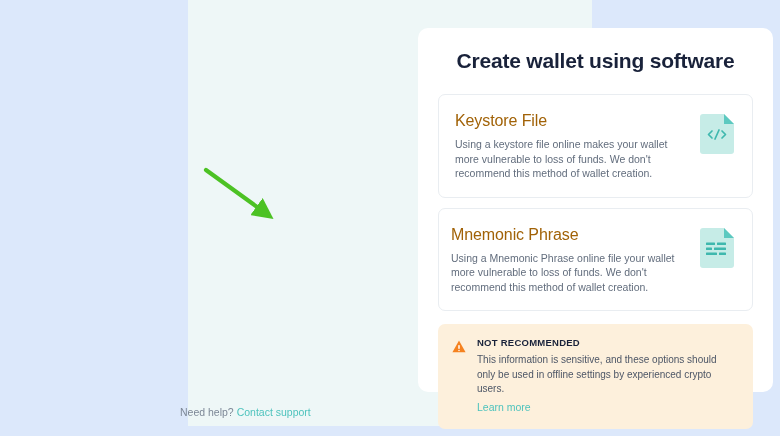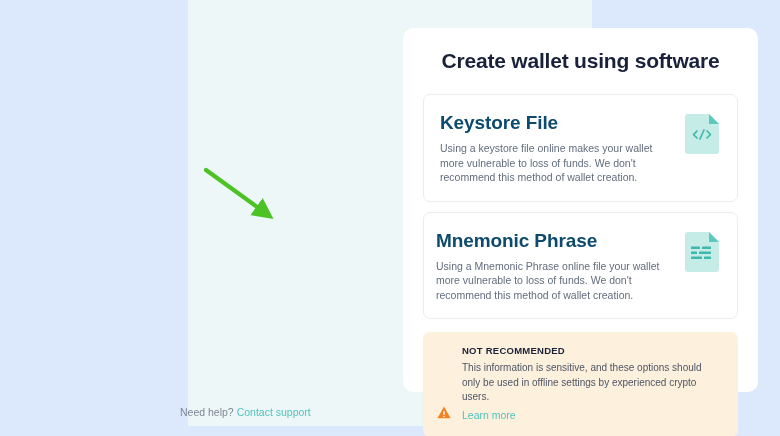--- a/index.html
+++ b/index.html
@@ -24,21 +24,21 @@
     left: 188px;
     top: 0px;
     width: 404px;
     height: 426px;
     background: #eef7f7;
   }
 
   
   .card {
     position: absolute;
-    left: 215px;
+    left: 230px;
     top: 28px;
     width: 355px;
     height: 364px;
     background: #ffffff;
     border-radius: 10px;
     padding: 0 20px;
   }
 
   .page-title {
     text-align: center;
@@ -70,23 +70,23 @@
   .option-card + .option-card {
     margin-top: 10px;
     padding-left: 12px;
   }
 
   .option-text {
     width: 228px;
   }
 
   .option-title {
-    font-size: 19px;
-    font-weight: bold;
-    color: #0c4a6e;
+    font-size: 16px;
+    font-weight: normal;
+    color: #a16207;
     margin-bottom: 7px;
     letter-spacing: -0.1px;
   }
 
   .option-desc {
     font-size: 10.5px;
     line-height: 14.5px;
     color: #626d7d;
   }
 
@@ -96,21 +96,21 @@
     margin-right: 2px;
   }
 
   
   .warning {
     margin-top: 13px;
     background: #fdf0dc;
     border-radius: 7px;
     padding: 13px 16px 14px 14px;
     display: flex;
-    align-items: flex-end;
+    align-items: flex-start;
     gap: 11px;
   }
 
   .warn-icon {
     flex: 0 0 auto;
     margin-top: 2px;
   }
 
   .warn-title {
     font-size: 9.5px;

